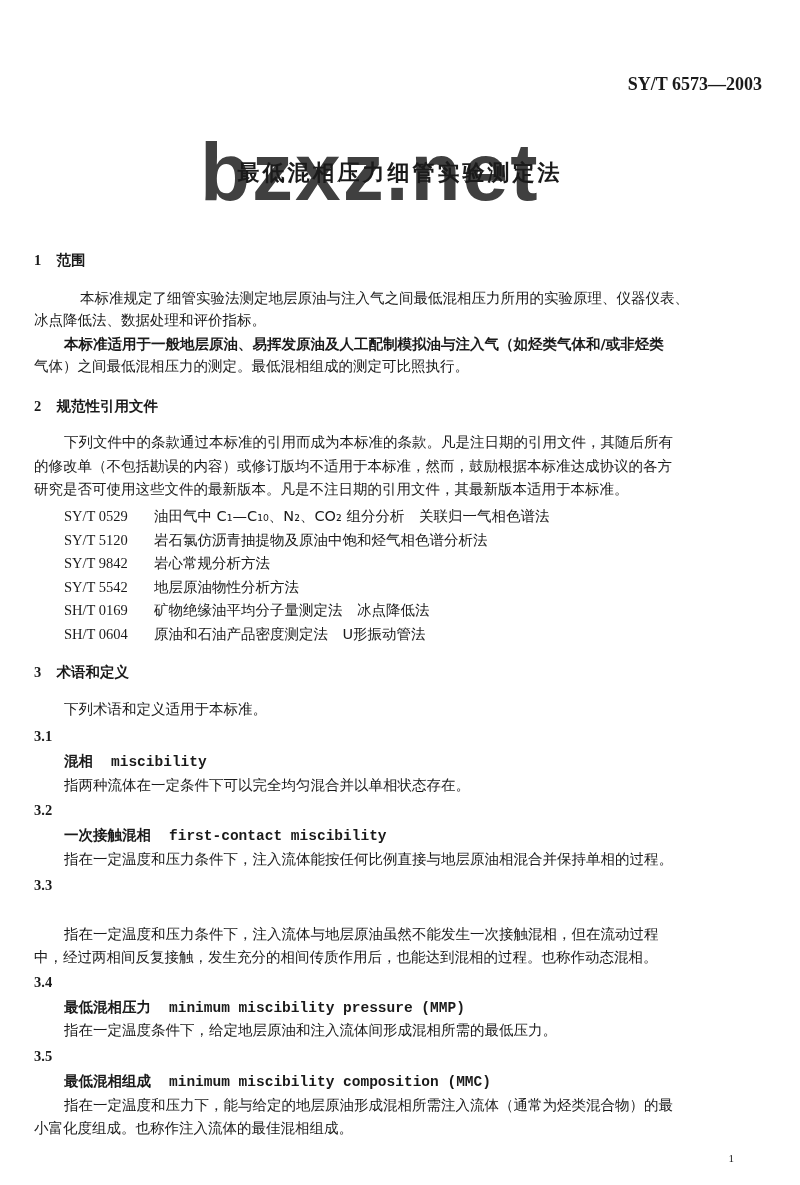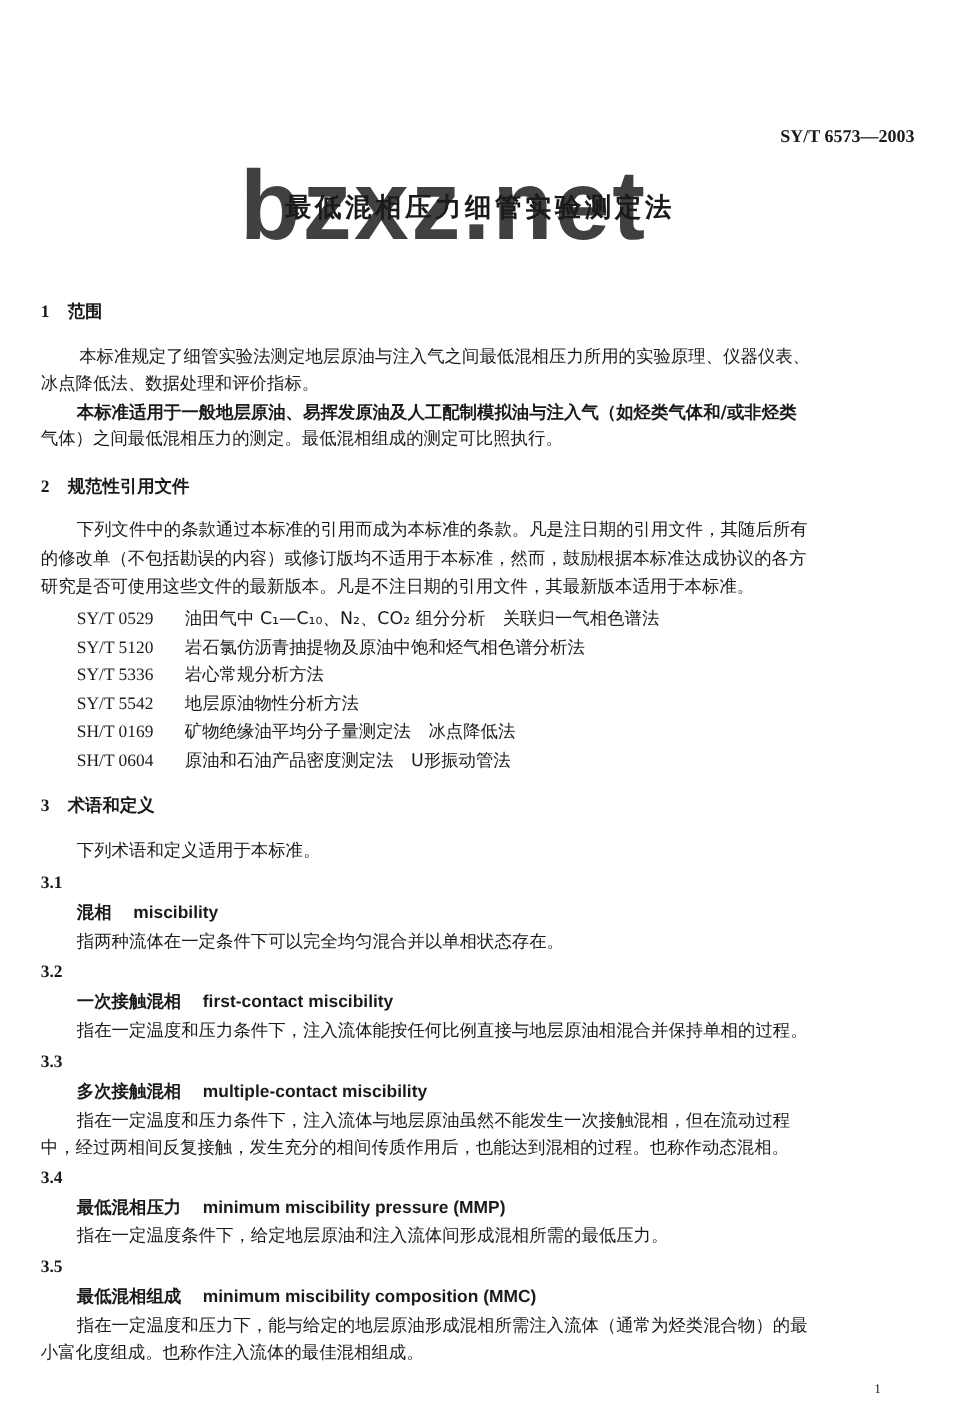--- a/index.html
+++ b/index.html
@@ -4,73 +4,73 @@
   <style>
     html, body { margin: 0; padding: 0; background: #ffffff; }
     body {
       width: 800px; height: 1185px; position: relative; overflow: hidden;
       font-family: "DejaVu Serif", "Liberation Serif", serif;
       color: #1a1a1a;
     }
     .page { position: absolute; left: 0; top: 0; width: 800px; height: 1185px; }
     .std-code {
       position: absolute; right: 38px; top: 74px;
-      font-family: "Liberation Serif", serif; font-weight: bold; font-size: 15px; letter-spacing: 0px; margin-top: 32px;
+      font-family: "Liberation Serif", serif; font-weight: bold; font-size: 18px; letter-spacing: 0px;
     }
     .watermark {
       position: absolute; left: 200px; top: 132px;
       font-family: "Liberation Sans", sans-serif; font-weight: bold;
       font-size: 82px; color: #404040; letter-spacing: 2px; line-height: 80px;
       white-space: nowrap;
     }
     .title {
       position: absolute; left: 0; width: 800px; top: 158px; text-align: center;
       font-family: "DejaVu Sans", sans-serif; font-weight: bold; font-size: 22px; letter-spacing: 3px;
     }
     .line {
       position: absolute; white-space: nowrap; font-size: 14.5px; line-height: 18px;
       font-family: "DejaVu Sans", sans-serif;
     }
     .h { font-weight: bold; }
     .num { font-family: "Liberation Serif", serif; font-weight: bold; }
-    .term-en { font-family: Liberation Sans, sans-serif; font-weight: bold; margin-left: 18px; }
+    .term-en { font-family: Liberation Mono, monospace; font-weight: bold; margin-left: 18px; }
     .ref-code { display: inline-block; width: 90px; font-family: "Liberation Serif", serif; }
     .page-num { position: absolute; right: 66px; top: 1152px; font-size: 11px; font-family: "Liberation Serif", serif; }
   </style>
 </head>
 <body>
 
 <div class="page">
   <div class="std-code">SY/T 6573—2003</div>
   <div class="watermark">bzxz.net</div>
   <div class="title">最低混相压力细管实验测定法</div>
 
   <div class="line h" style="left:34px; top:251px;">
     <span class="num">1</span>&nbsp;&nbsp;&nbsp;<span>范围</span>
   </div>
-  <div class="line" style="left:66px; top:289px;">本标准规定了细管实验法测定地层原油与注入气之间最低混相压力所用的实验原理、仪器仪表、</div>
+  <div class="line" style="left:80px; top:289px;">本标准规定了细管实验法测定地层原油与注入气之间最低混相压力所用的实验原理、仪器仪表、</div>
   <div class="line" style="left:34px; top:311px;">冰点降低法、数据处理和评价指标。</div>
   <div class="line" style="left:64px; top:335px;font-weight:bold;">本标准适用于一般地层原油、易挥发原油及人工配制模拟油与注入气（如烃类气体和/或非烃类</div>
   <div class="line" style="left:34px; top:357px;">气体）之间最低混相压力的测定。最低混相组成的测定可比照执行。</div>
 
   <div class="line h" style="left:34px; top:397px;">
     <span class="num">2</span>&nbsp;&nbsp;&nbsp;<span>规范性引用文件</span>
   </div>
   <div class="line" style="left:64px; top:433px;">下列文件中的条款通过本标准的引用而成为本标准的条款。凡是注日期的引用文件，其随后所有</div>
   <div class="line" style="left:34px; top:457px;">的修改单（不包括勘误的内容）或修订版均不适用于本标准，然而，鼓励根据本标准达成协议的各方</div>
   <div class="line" style="left:34px; top:480px;">研究是否可使用这些文件的最新版本。凡是不注日期的引用文件，其最新版本适用于本标准。</div>
 
   <div class="line" style="left:64px; top:507px;">
     <span class="ref-code">SY/T 0529</span><span>油田气中 C₁—C₁₀、N₂、CO₂ 组分分析　关联归一气相色谱法</span>
   </div>
   <div class="line" style="left:64px; top:531px;">
     <span class="ref-code">SY/T 5120</span><span>岩石氯仿沥青抽提物及原油中饱和烃气相色谱分析法</span>
   </div>
   <div class="line" style="left:64px; top:554px;">
-    <span class="ref-code">SY/T 5336</span><span>岩心常规分析方法</span>
+    <span class="ref-code">SY/T 9842</span><span>岩心常规分析方法</span>
   </div>
   <div class="line" style="left:64px; top:578px;">
     <span class="ref-code">SY/T 5542</span><span>地层原油物性分析方法</span>
   </div>
   <div class="line" style="left:64px; top:601px;">
     <span class="ref-code">SH/T 0169</span><span>矿物绝缘油平均分子量测定法　冰点降低法</span>
   </div>
   <div class="line" style="left:64px; top:625px;">
     <span class="ref-code">SH/T 0604</span><span>原油和石油产品密度测定法　U形振动管法</span>
   </div>
@@ -86,23 +86,20 @@
   </div>
   <div class="line" style="left:64px; top:776px;">指两种流体在一定条件下可以完全均匀混合并以单相状态存在。</div>
 
   <div class="line num" style="left:34px; top:801px;">3.2</div>
   <div class="line h" style="left:64px; top:826px;">
     <span>一次接触混相</span><span class="term-en">first-contact miscibility</span>
   </div>
   <div class="line" style="left:64px; top:850px;">指在一定温度和压力条件下，注入流体能按任何比例直接与地层原油相混合并保持单相的过程。</div>
 
   <div class="line num" style="left:34px; top:876px;">3.3</div>
-  <div class="line h" style="left:64px; top:901px;">
-    <span>多次接触混相</span><span class="term-en">multiple-contact miscibility</span>
-  </div>
   <div class="line" style="left:64px; top:925px;">指在一定温度和压力条件下，注入流体与地层原油虽然不能发生一次接触混相，但在流动过程</div>
   <div class="line" style="left:34px; top:948px;">中，经过两相间反复接触，发生充分的相间传质作用后，也能达到混相的过程。也称作动态混相。</div>
 
   <div class="line num" style="left:34px; top:973px;">3.4</div>
   <div class="line h" style="left:64px; top:998px;">
     <span>最低混相压力</span><span class="term-en">minimum miscibility pressure (MMP)</span>
   </div>
   <div class="line" style="left:64px; top:1021px;">指在一定温度条件下，给定地层原油和注入流体间形成混相所需的最低压力。</div>
 
   <div class="line num" style="left:34px; top:1047px;">3.5</div>

